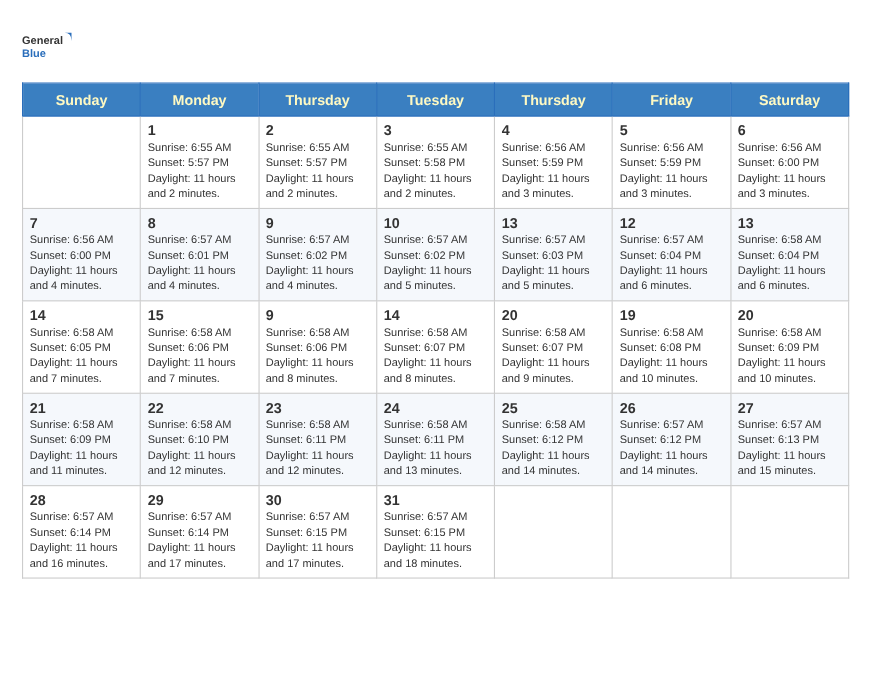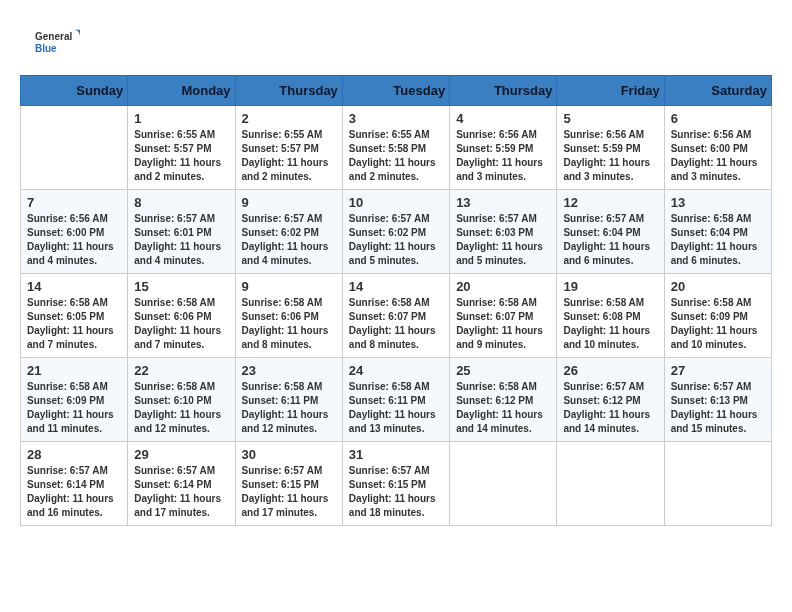--- a/index.html
+++ b/index.html
@@ -13,46 +13,45 @@
     .header-area {
       display: flex;
       justify-content: space-between;
       align-items: flex-start;
       margin-bottom: 10px;
     }
     .logo {
       display: flex;
       align-items: center;
       gap: 4px;
-      margin-left: 15px;
     }
     .title-area {
       text-align: right;
     }
     .month-title {
       font-size: 36px;
       font-weight: normal;
       color: #333;
     }
     .location-title {
       font-size: 15px;
       color: #555;
     }
     .calendar-table {
       width: 100%;
       border-collapse: collapse;
       border: 1px solid #ccc;
     }
     .calendar-table th {
       background-color: #3a7fc1;
-      color: #0f172a;
+      color: #fef9c3;
       font-size: 13px;
       font-weight: bold;
       padding: 7px 4px;
-      text-align: right;
+      text-align: center;
       border: 1px solid #2a6ebb;
     }
     .calendar-table td {
       vertical-align: top;
       padding: 5px 6px;
       border: 1px solid #ccc;
       width: calc(100% / 7);
       min-height: 80px;
       font-size: 10.5px;
       color: #333;
@@ -64,21 +63,20 @@
     .day-number {
       font-size: 13px;
       font-weight: bold;
       margin-bottom: 2px;
       display: block;
     }
     .day-info {
       font-size: 10px;
       line-height: 1.4;
       color: #333;
-      font-weight: bold;
     }
     .empty-cell {
       background: #fff !important;
     }
   </style>
 </head>
 <body>
 
 <div class="header-area">
   <div class="logo">

